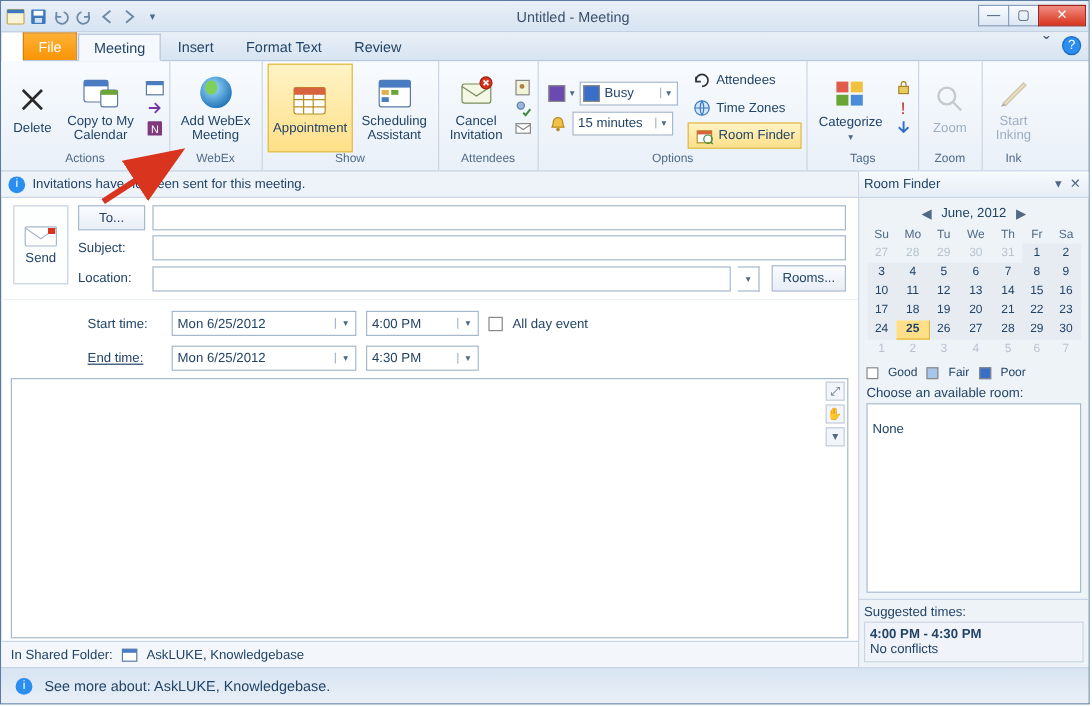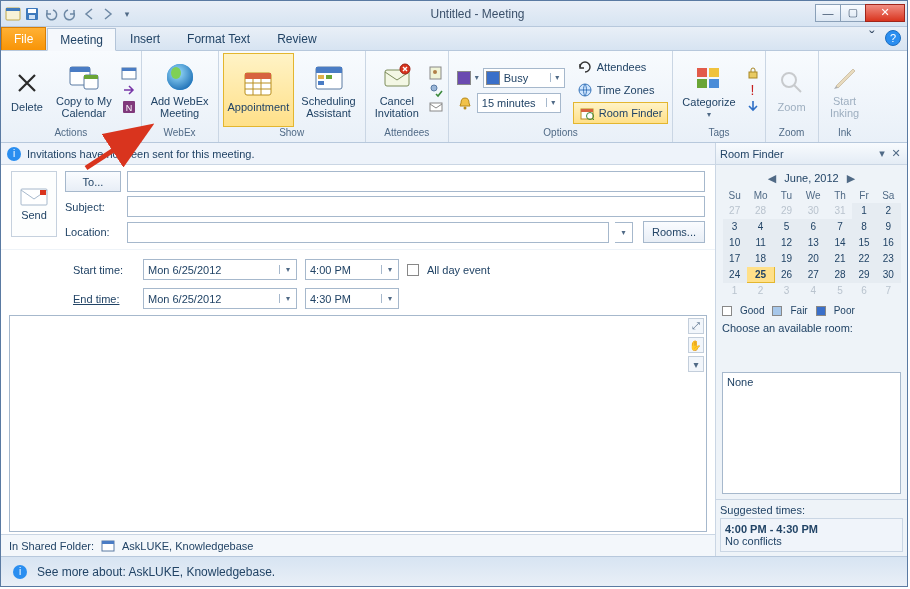--- a/index.html
+++ b/index.html
@@ -8,21 +8,21 @@
   
   .titlebar { height:26px; background: linear-gradient(#e9eff7,#d7e4f2); display:flex; align-items:center; border-bottom:1px solid #b7c8dc; }
   .qat { display:flex; align-items:center; gap:3px; height:100%; padding:0 4px; }
   .qat .icon { width:16px; height:16px; display:flex; align-items:center; justify-content:center; }
   .svgicon16 { width:16px; height:16px; }
   .title { flex:1; text-align:center; font-size:12px; color:#3b506a; }
   .winbtns { display:flex; height:20px; margin-right:2px; }
   .winbtn { width:26px; height:18px; border:1px solid #8aa0b8; margin-left:-1px; background:linear-gradient(#f8fbff,#dce7f3); display:flex;align-items:center;justify-content:center; font-size:11px; color:#3b506a;}
   .winbtn.close{ width:40px; background:linear-gradient(#f08d82,#d9341e); color:#fff; border-color:#a0251a;}
   
-  .tabrow { position:relative; height:24px; background:linear-gradient(#e9eff7,#d7e4f2); display:flex; align-items:flex-start; padding-left:0; border-bottom:1px solid #b7c8dc;}
+  .tabrow { position:relative; height:24px; background:linear-gradient(#e9eff7,#d7e4f2); display:flex; align-items:flex-start; padding-left:0; border-bottom:1px solid #b7c8dc;margin-left:18px;}
   .tab { height:23px; padding:0 12px; font-size:12px; color:#224466; display:flex; align-items:center; border:1px solid transparent; border-bottom:none; margin-right:1px; }
   .tab.filetab{ background:linear-gradient(#ffb135,#f89406); color:#fff; border:1px solid #d87e04; border-bottom:none; font-weight:400; }
   .tab.active { background:#f5f8fc; border:1px solid #b3c4d8; border-bottom:1px solid #f5f8fc; position:relative; top:1px; }
   .tabright { position:absolute; right:6px; top:3px; display:flex; gap:6px; align-items:center; }
   .helpbtn{ width:16px;height:16px;border-radius:50%; background:#2a8ef0; color:#fff; font-size:11px; display:flex;align-items:center;justify-content:center; border:1px solid #1c6dc0;}
   .mincaret{ width:14px;height:14px; color:#3b506a; display:flex;align-items:center;justify-content:center;}
   
   .ribbon { height:92px; background:linear-gradient(#f8fbfe,#e9f0f8); border-bottom:1px solid #b7c8dc; display:flex; }
   .group { border-right:1px solid #cad6e4; padding:2px 4px 1px 4px; display:flex; flex-direction:column; }
   .group .controls { flex:1; display:flex; gap:2px; }
@@ -81,21 +81,21 @@
   .caltable{width:100%;border-collapse:collapse;font-size:10px;margin-top:3px;text-align:center; color:#224466;}
   .caltable th{font-weight:normal;color:#506a86;padding:1px 0;}
   .caltable td{padding:2px 0;border:1px solid transparent;}
   .caltable td.prev,.caltable td.next{color:#b9c3ce;}
   .caltable td.inm{background:#e6ecf2;}
   .caltable td.sel{background:#ffe089;border:1px solid #e3b62f;font-weight:bold;}
   .legend{display:flex;gap:8px;font-size:10px;margin-top:6px;align-items:center;}
   .legend .sw{width:10px;height:10px;border:1px solid #888;}
   .roomsel{margin-top:6px;}
   .roomsel .cap{font-size:11px;margin-bottom:2px;}
-  .roomlist{height:120px;border:1px solid #a6b8cc;background:#fff;padding:3px 4px;font-size:11px;margin-top:36px;}
+  .roomlist{height:120px;border:1px solid #a6b8cc;background:#fff;padding:15px 4px;font-size:11px;}
   .suggest{border-top:1px solid #cad6e4;padding:4px;}
   .suggest .shd{font-size:11px;margin-bottom:2px;}
   .suggestitem{background:#f0f4fa;border:1px solid #cad6e4;padding:4px;font-size:11px;}
   .suggestitem .t{font-weight:bold;}
   
   .redarrow{position:absolute;left:80px;top:122px;pointer-events:none;}
   .caret{font-size:9px;color:#506a86;}
   .caret.sm{font-size:8px;}
 </style>
 </head>

